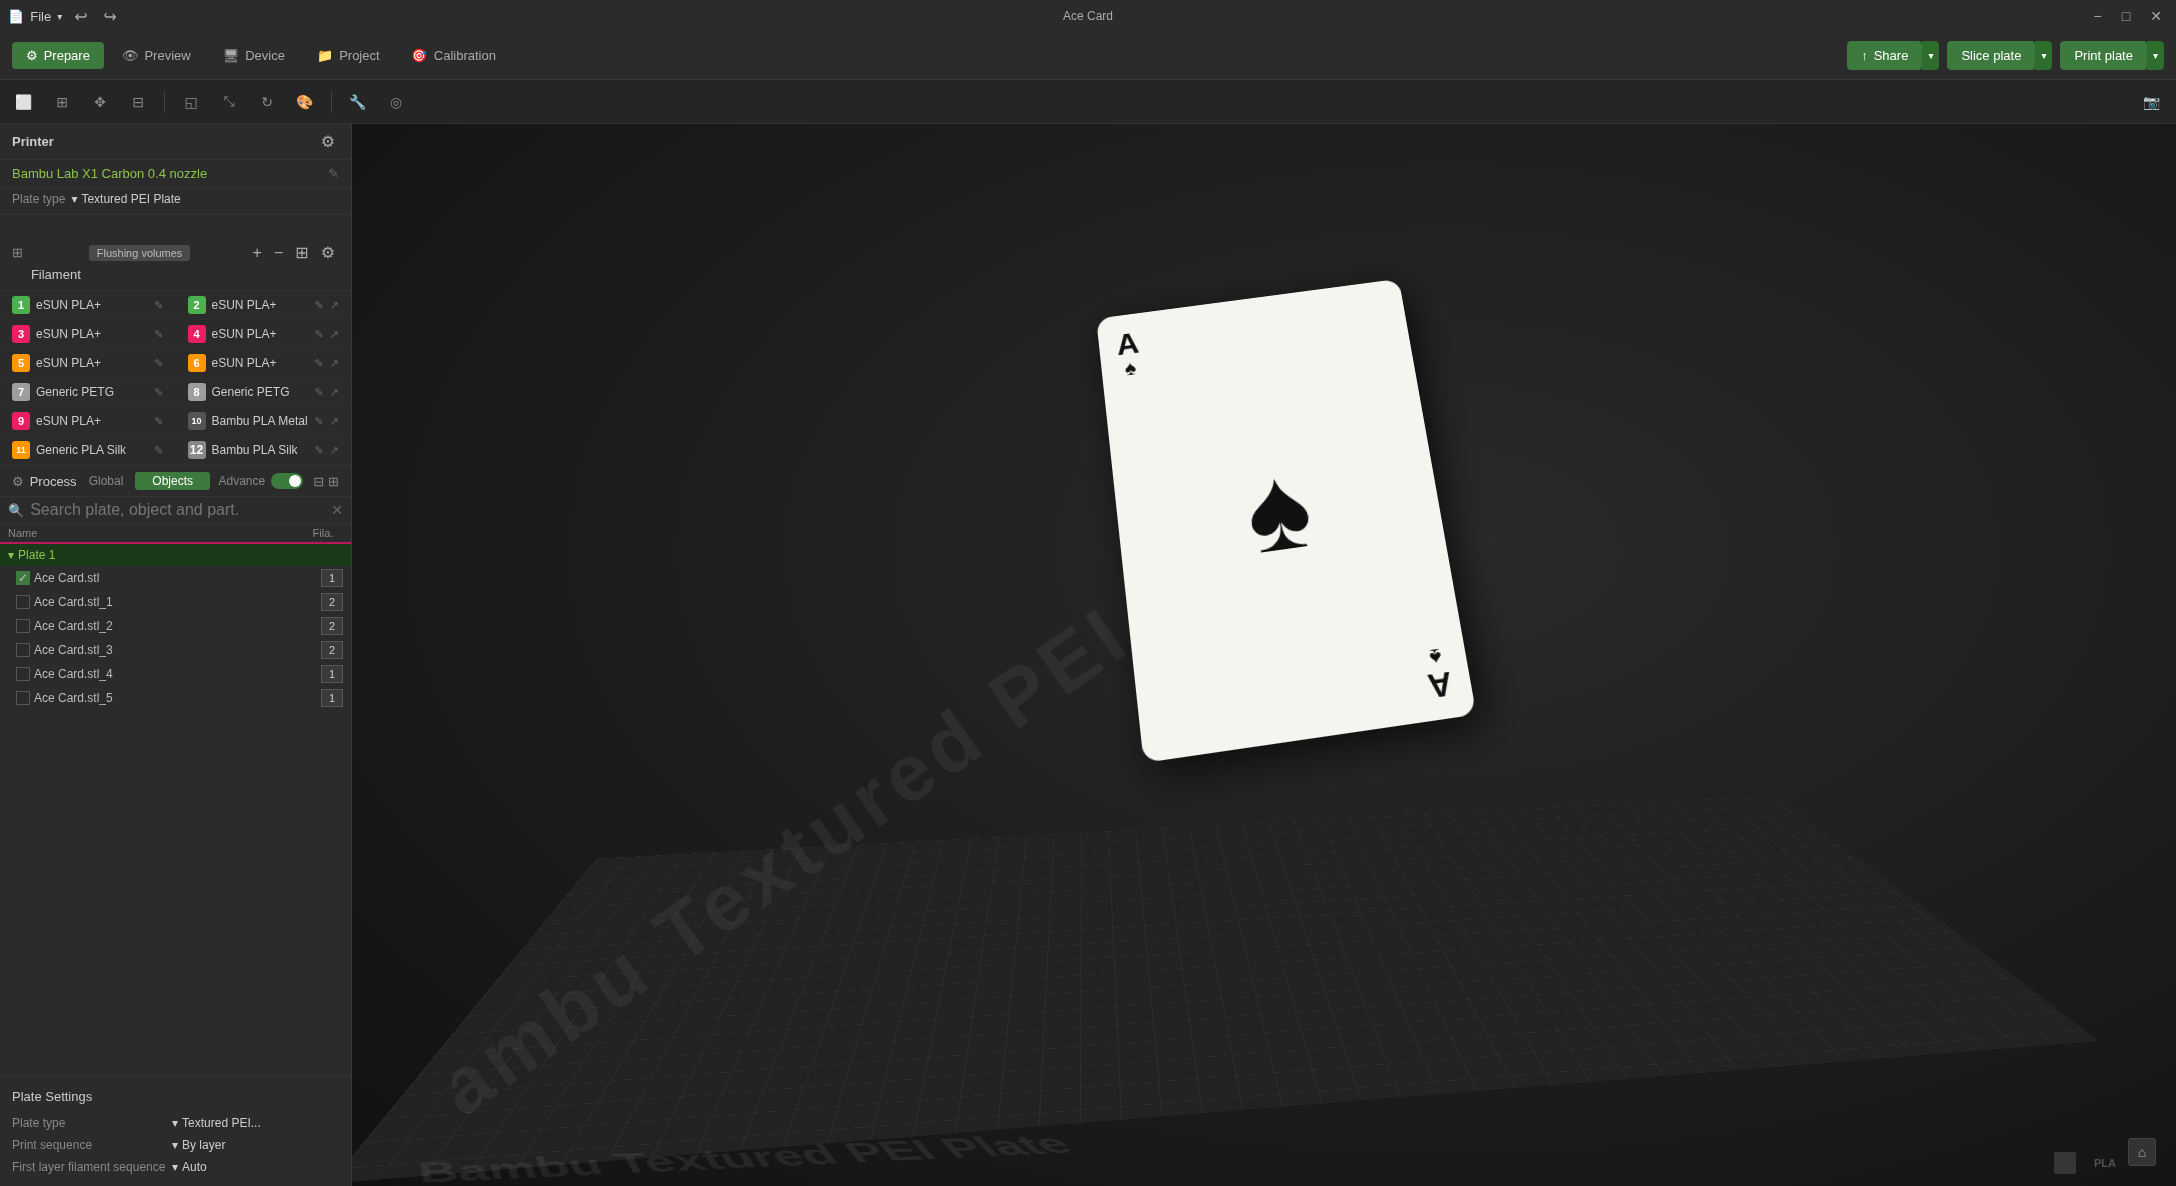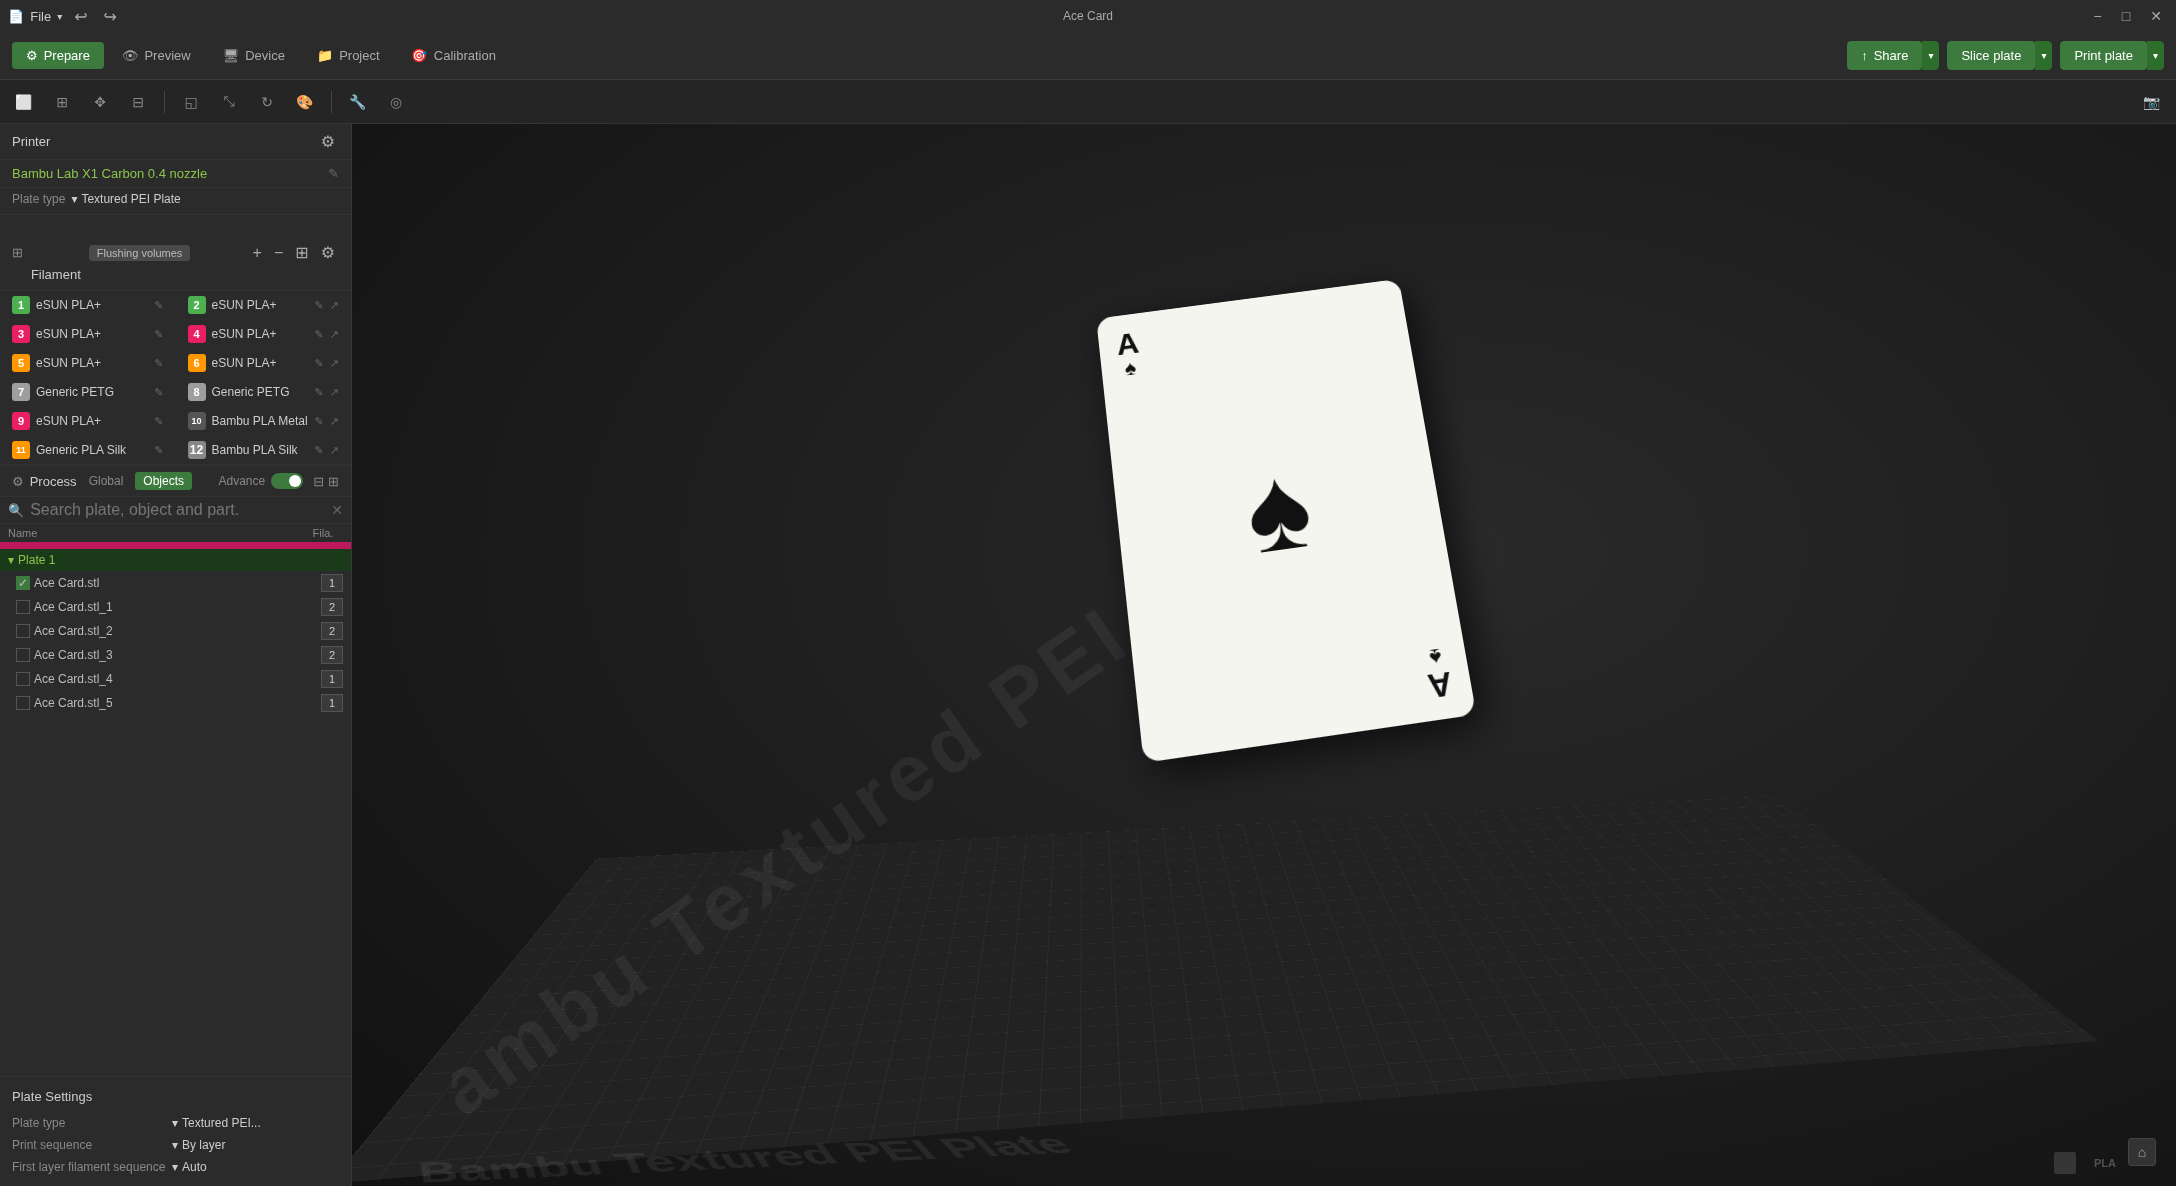--- a/index.html
+++ b/index.html
@@ -29,21 +29,21 @@
     .tb2-sep { width: 1px; height: 22px; background: #444; margin: 0 4px; }
 
     
     .main { display: flex; height: calc(1186px - 32px - 48px - 44px); }
 
     
     .left-panel { width: 352px; background: #2b2b2b; display: flex; flex-direction: column; border-right: 1px solid #3a3a3a; overflow: hidden; flex-shrink: 0; }
 
     
     .section-header { display: flex; align-items: center; justify-content: space-between; padding: 8px 12px; border-bottom: 1px solid #333; }
-    .section-title { font-size: 13px; color: #ccc; font-weight: 400; }
+    .section-title { font-size: 13px; color: #ccc; font-weight: 700; }
     .printer-name { color: #8bc34a; font-size: 13px; display: flex; align-items: center; gap: 4px; padding: 6px 12px; border-bottom: 1px solid #333; }
     .plate-row { display: flex; align-items: center; padding: 4px 12px 8px; gap: 6px; border-bottom: 1px solid #333; }
     .plate-label { color: #888; font-size: 12px; }
     .plate-val { color: #ccc; font-size: 12px; display: flex; align-items: center; gap: 4px; }
 
     
     .filament-header { display: flex; align-items: center; padding: 8px 12px; gap: 8px; border-bottom: 1px solid #333; }
     .filament-title { color: #ccc; font-size: 13px; font-weight: 500; margin-top: 44px; }
     .flushing-btn { background: #4a4a4a; border: none; color: #bbb; border-radius: 3px; padding: 2px 8px; font-size: 11px; cursor: pointer; }
     .filament-actions { display: flex; gap: 4px; margin-left: auto; }
@@ -54,38 +54,38 @@
     .filament-item { display: flex; align-items: center; gap: 6px; padding: 5px 12px; border-bottom: 1px solid #2e2e2e; }
     .fil-num { width: 18px; height: 18px; border-radius: 3px; display: flex; align-items: center; justify-content: center; font-size: 11px; font-weight: bold; color: #fff; flex-shrink: 0; }
     .fil-name { font-size: 12px; color: #ccc; flex: 1; }
     .fil-edit { background: none; border: none; color: #666; cursor: pointer; font-size: 11px; }
     .fil-link { background: none; border: none; color: #666; cursor: pointer; font-size: 11px; }
 
     
     .process-header { display: flex; align-items: center; padding: 6px 12px; gap: 6px; border-top: 1px solid #333; border-bottom: 1px solid #333; }
     .process-title { color: #ccc; font-size: 13px; font-weight: 500; }
     .tab-global { background: none; border: none; color: #888; font-size: 12px; cursor: pointer; padding: 2px 6px; }
-    .tab-objects { background: #3d7a3d; border: none; color: #fff; font-size: 12px; cursor: pointer; padding: 2px 8px; border-radius: 3px; }
+    .tab-objects { background: #3d7a3d; border: none; color: #fff; font-size: 12px; cursor: pointer; padding: 2px 17px; border-radius: 3px; }
     .advance-label { color: #888; font-size: 12px; margin-left: auto; }
     .toggle { width: 32px; height: 16px; background: #3d7a3d; border-radius: 8px; position: relative; cursor: pointer; }
     .toggle-knob { width: 12px; height: 12px; background: #fff; border-radius: 50%; position: absolute; right: 2px; top: 2px; }
     .process-icons { display: flex; gap: 4px; margin-left: 4px; }
     .p-icon { background: none; border: none; color: #888; cursor: pointer; font-size: 13px; }
 
     
     .search-bar { display: flex; align-items: center; padding: 4px 8px; gap: 6px; border-bottom: 1px solid #333; }
     .search-input { background: none; border: none; color: #ccc; flex: 1; font-size: 16px; outline: none; }
     .clear-btn { background: none; border: none; color: #666; cursor: pointer; font-size: 14px; }
 
     
     .obj-list { flex: 1; overflow-y: auto; font-size: 12px; }
     .obj-list::-webkit-scrollbar { width: 6px; }
     .obj-list::-webkit-scrollbar-track { background: #2b2b2b; }
     .obj-list::-webkit-scrollbar-thumb { background: #444; }
-    .col-headers { display: flex; padding: 3px 8px; color: #888; font-size: 11px; border-bottom: 7px solid #be185d; }
+    .col-headers { display: flex; padding: 3px 8px; color: #888; font-size: 11px; border-bottom: 2px solid #be185d; }
     .col-name { flex: 1; }
     .col-fila { width: 40px; text-align: center; }
 
     .plate-item { display: flex; align-items: center; padding: 4px 8px; background: #1a3a1a; color: #8bc34a; font-size: 12px; }
     .plate-item-name { flex: 1; }
 
     .obj-item { display: flex; align-items: center; padding: 3px 8px 3px 16px; color: #bbb; }
     .obj-check { width: 14px; height: 14px; background: #3d7a3d; display: flex; align-items: center; justify-content: center; margin-right: 4px; flex-shrink: 0; }
     .obj-icon { width: 14px; height: 14px; border: 1px solid #555; margin-right: 4px; flex-shrink: 0; }
     .obj-name { flex: 1; }

